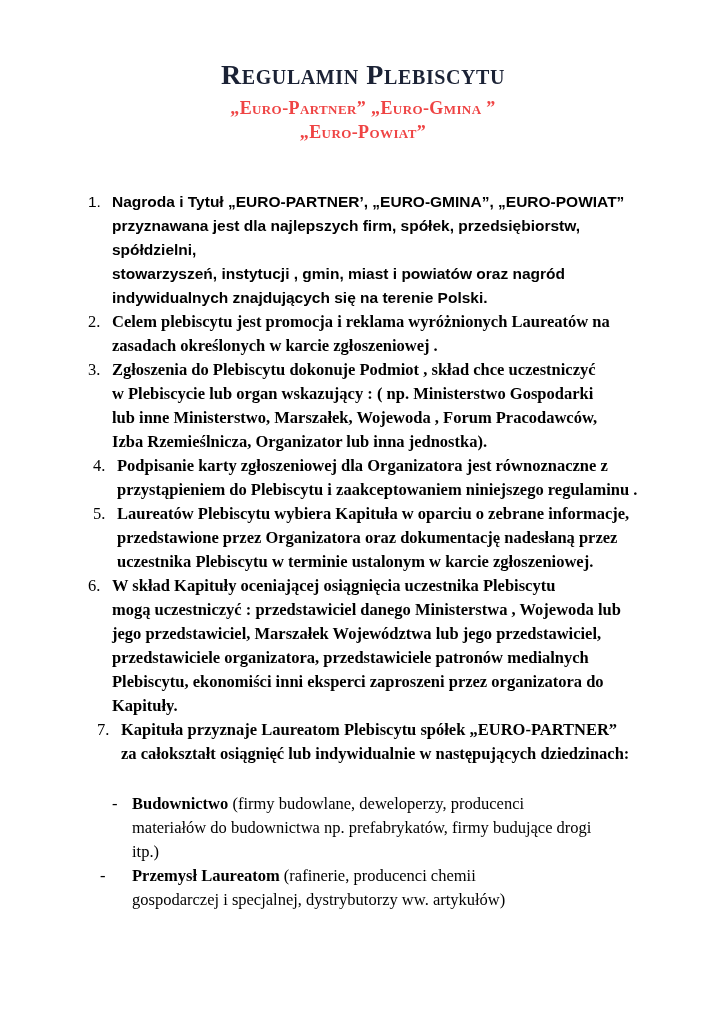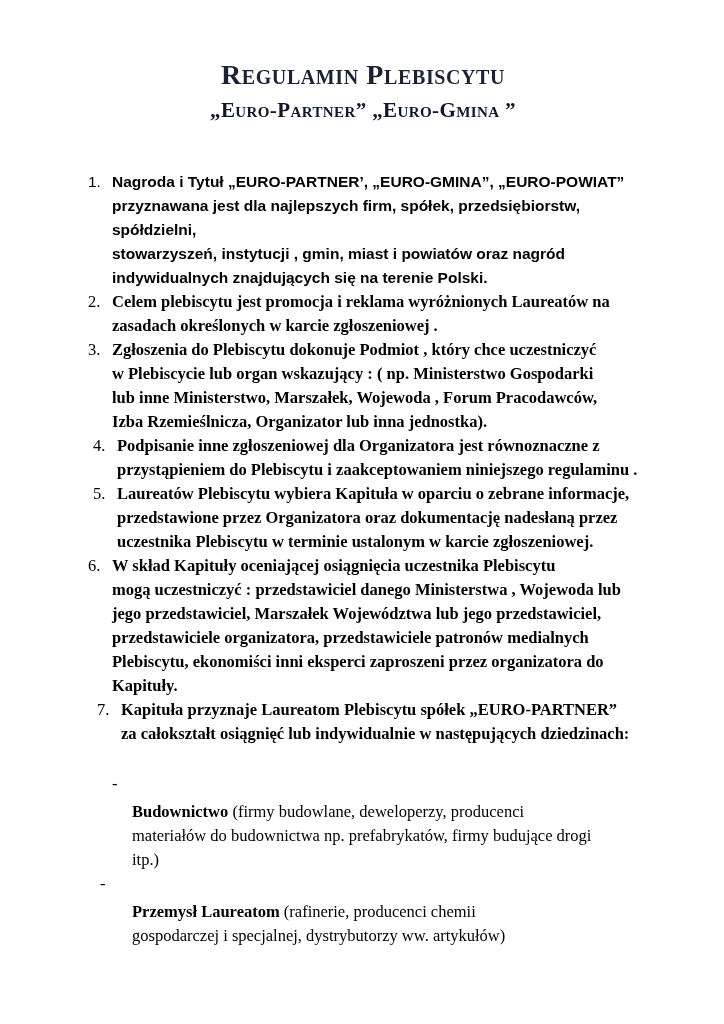--- a/index.html
+++ b/index.html
@@ -30,23 +30,23 @@
     font-size: 28px;
     letter-spacing: 0.6px;
     color: #1b2235;
     margin: 0 0 4px 0;
     line-height: 1.2;
   }
   .doc-subtitle {
     font-family: "Liberation Serif", serif;
     font-variant: small-caps;
     font-weight: bold;
-    font-size: 21px;
+    font-size: 18px;
     letter-spacing: 0.4px;
-    color: #0f172a;
+    color: #ef4444;
     margin: 0;
     line-height: 1.35;
   }
   .doc-body {
     font-size: 16.5px;
     line-height: 24px;
   }
   .item {
     display: flex;
     align-items: flex-start;
@@ -76,63 +76,63 @@
     align-items: flex-start;
   }
   .bullet.b-2 { margin-left: -12px; }
   .bullet .marker {
     flex: 0 0 20px;
   }
   .bullet.b-2 .marker { flex-basis: 32px; }
   .bullet .btext {
     flex: 1 1 auto;
     white-space: pre-line;
-    margin-top: 28px;
   }
   .bullet .btext b {
     font-weight: bold;
   }
 </style>
 </head>
 <body>
 
 <div class="page">
 
   <div class="doc-header">
     <h1 class="doc-title">Regulamin Plebiscytu</h1>
     <div class="doc-subtitle">„Euro-Partner” „Euro-Gmina ”</div>
+    <div class="doc-subtitle">„Euro-Powiat”</div>
   </div>
 
   <div class="doc-body">
 
     <div class="item sans">
       <span class="num">1.</span>
       <span class="text">Nagroda i Tytuł „EURO-PARTNER’, „EURO-GMINA”, „EURO-POWIAT”
 przyznawana jest dla najlepszych firm, spółek, przedsiębiorstw, spółdzielni,
 stowarzyszeń, instytucji , gmin, miast i powiatów oraz nagród
 indywidualnych znajdujących się na terenie Polski.</span>
     </div>
 
     <div class="item">
       <span class="num">2.</span>
       <span class="text">Celem plebiscytu jest promocja i reklama wyróżnionych Laureatów na
 zasadach określonych w karcie zgłoszeniowej .</span>
     </div>
 
     <div class="item">
       <span class="num">3.</span>
-      <span class="text">Zgłoszenia do Plebiscytu dokonuje Podmiot , który chce uczestniczyć
+      <span class="text">Zgłoszenia do Plebiscytu dokonuje Podmiot , skład chce uczestniczyć
 w Plebiscycie lub organ wskazujący : ( np. Ministerstwo Gospodarki
 lub inne Ministerstwo, Marszałek, Wojewoda , Forum Pracodawców,
 Izba Rzemieślnicza, Organizator lub inna jednostka).</span>
     </div>
 
     <div class="item indent-1">
       <span class="num">4.</span>
-      <span class="text">Podpisanie inne zgłoszeniowej dla Organizatora jest równoznaczne z
+      <span class="text">Podpisanie karty zgłoszeniowej dla Organizatora jest równoznaczne z
 przystąpieniem do Plebiscytu i zaakceptowaniem niniejszego regulaminu .</span>
     </div>
 
     <div class="item indent-1">
       <span class="num">5.</span>
       <span class="text">Laureatów Plebiscytu wybiera Kapituła w oparciu o zebrane informacje,
 przedstawione przez Organizatora oraz dokumentację nadesłaną przez
 uczestnika Plebiscytu w terminie ustalonym w karcie zgłoszeniowej.</span>
     </div>
 

